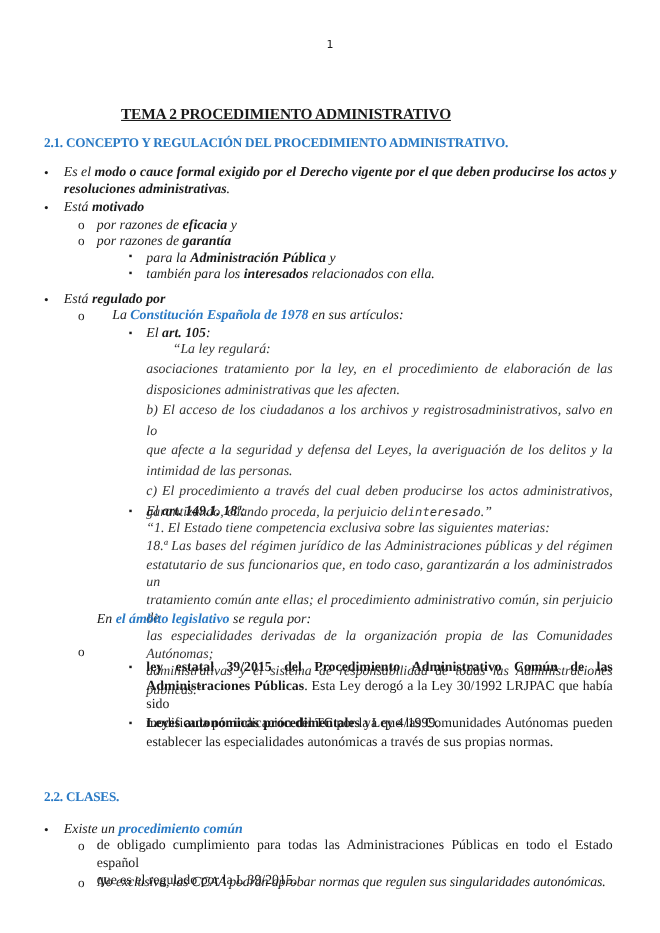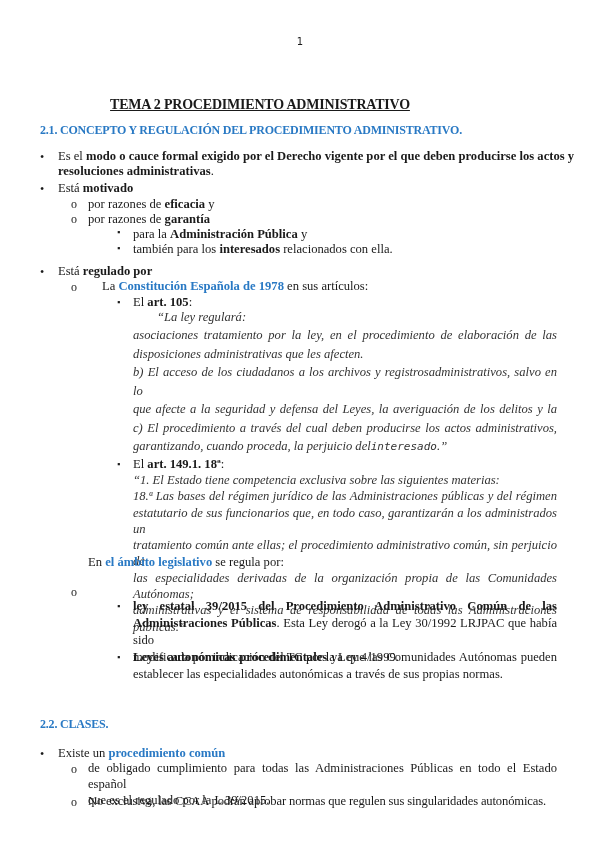--- a/index.html
+++ b/index.html
@@ -5,21 +5,21 @@
   html, body { margin:0; padding:0; background:#ffffff; }
   body { width:600px; height:848px; overflow:hidden; position:relative;
          font-family:"Liberation Serif", serif; color:#1a1a1a; font-size:12.6px; }
   .page-number { position:absolute; top:36px; left:0; width:600px; text-align:center;
          font-family:"DejaVu Sans", sans-serif; font-size:10px; }
   .title { position:absolute; top:97px; left:0; width:520px; text-align:center;
          font-weight:bold; font-size:14px; text-decoration:underline; letter-spacing:-0.2px; }
   .h2 { position:absolute; left:40px; font-weight:bold; font-size:12px; color:#2979c4; letter-spacing:-0.2px; }
   .blue { color:#2979c4; font-weight:bold; }
   b { font-weight:bold; }
-  .line { position:absolute; white-space:nowrap; line-height:17px; }
+  .line { position:absolute; white-space:nowrap; line-height:17px;font-style:italic; }
   .just { text-align:justify; text-align-last:justify; white-space:normal; }
   .bul { position:absolute; font-size:12px; }
   .it { font-style:italic; color:#333; }
   .mono { font-family:"DejaVu Sans Mono", monospace; font-size:11px; }
 </style>
 </head>
 <body>
 
 <div class="page-number">1</div>
 <div class="title">TEMA 2 PROCEDIMIENTO ADMINISTRATIVO</div>
@@ -67,20 +67,21 @@
 <div class="line" style="left:133px;top:294px;">
   <span>El </span><b>art. 105</b><span>:</span>
 </div>
 
 <div class="it" style="position:absolute;left:133px;top:309px;width:424px;line-height:18.5px;">
   <div class="line" style="position:static;margin-left:24px;">“La ley regulará:</div>
   <div class="just">asociaciones tratamiento por la ley, en el procedimiento de elaboración de las</div>
   <div>disposiciones administrativas que les afecten.</div>
   <div class="just">b)  El acceso de los ciudadanos a los archivos y registrosadministrativos, salvo en lo</div>
   <div class="just">que afecte a la seguridad y defensa del Leyes, la averiguación de los delitos y la</div>
+  <div>intimidad de las personas.</div>
   <div class="just">c) El procedimiento a través del cual deben producirse los actos administrativos,</div>
   <div><span>garantizando, cuando proceda, la perjuicio del</span><span class="mono">interesado</span><span>.”</span></div>
 </div>
 
 <span class="bul" style="left:117px;top:459px;font-size:9px;">▪</span>
 <div class="line" style="left:133px;top:456px;">
   <span>El </span><b>art. 149.1. 18ª</b><span>:</span>
 </div>
 <div class="it" style="position:absolute;left:133px;top:472px;width:424px;line-height:16.3px;">
   <div>“1. El Estado tiene competencia exclusiva sobre las siguientes materias:</div>

